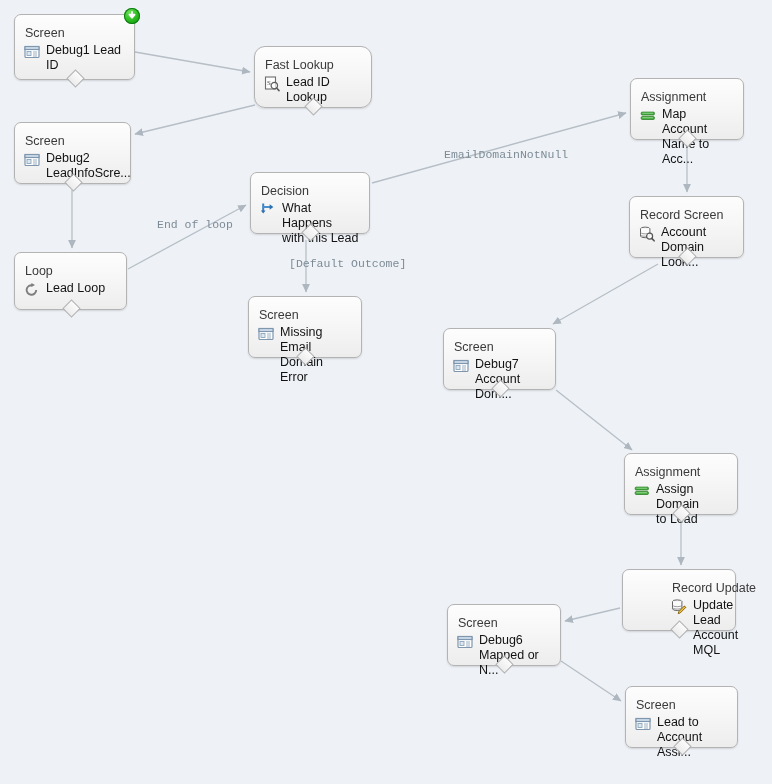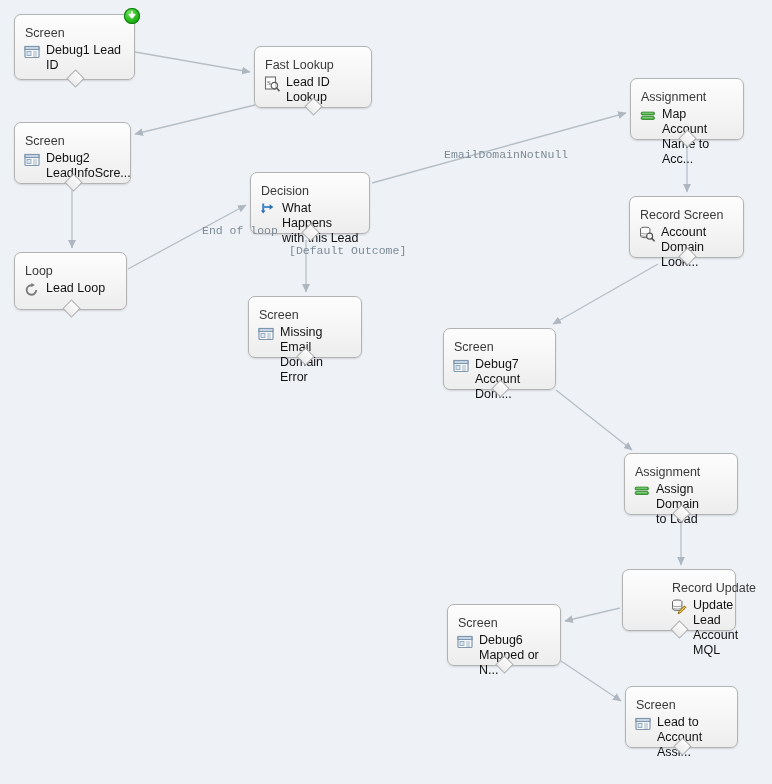--- a/index.html
+++ b/index.html
@@ -129,21 +129,21 @@
               <path d="M9,8h4M9,10h4M9,12h4" stroke="#8ea6bb" stroke-width=".9"></path>
             </svg></span>
           <span class="node-label">Debug1 Lead
 ID</span>
         </div>
         <span class="connector"></span>
         <span class="start-badge"><svg xmlns="http://www.w3.org/2000/svg" viewBox="0 0 16 16" width="16" height="16">
             <path d="M8,3.2 v4.6 M5.4,6.6 L8,9.8 L10.6,6.6 z" stroke="#ffffff" stroke-width="1.7" fill="#ffffff" stroke-linejoin="round"></path>
           </svg></span>
       </div>
-      <div class="node" style="left: 254px; top: 46px; width: 118px; height: 62px;">
+      <div class="node" style="left: 254px; top: 46px; width: 118px; height: 62px; border-radius: 11px;">
         <div class="node-type">Fast Lookup</div>
         <div class="node-body">
           <span class="node-icon"><svg xmlns="http://www.w3.org/2000/svg" viewBox="0 0 16 16" width="16" height="16">
               <rect x="1.5" y="1" width="10" height="12" fill="#fdfdfd" stroke="#6d6d6d" stroke-width="1.1"></rect>
               <text x="3" y="8.6" font-family="Liberation Serif, serif" font-size="7" fill="#4a4a4a">S</text>
               <circle cx="10.3" cy="9.6" r="3.2" fill="#ffffff" fill-opacity=".7" stroke="#5b5b5b" stroke-width="1.2"></circle>
               <path d="M12.6,12 L15,14.6" stroke="#5b5b5b" stroke-width="1.6" stroke-linecap="round"></path>
             </svg></span>
           <span class="node-label">Lead ID
 Lookup</span>
@@ -296,18 +296,18 @@
               <rect x="3" y="7.5" width="4" height="4" fill="#dce7f2" stroke="#8ea6bb" stroke-width=".9"></rect>
               <path d="M9,8h4M9,10h4M9,12h4" stroke="#8ea6bb" stroke-width=".9"></path>
             </svg></span>
           <span class="node-label">Lead to
 Account Assi...</span>
         </div>
         <span class="connector"></span>
       </div>
     </div>
   <div id="edge-labels">
-      <div class="edge-label" style="left: 157px; top: 224px; margin-left: 45px;">End of loop</div>
-      <div class="edge-label" style="left: 257px; top: 244px; padding-left: 32px;">[Default Outcome]</div>
+      <div class="edge-label" style="left: 157px; top: 218px;">End of loop</div>
+      <div class="edge-label" style="left: 257px; top: 257px; padding-left: 32px;">[Default Outcome]</div>
       <div class="edge-label" style="left: 444px; top: 148px;">EmailDomainNotNull</div>
     </div>
 
 </div>
 
 </body></html>

